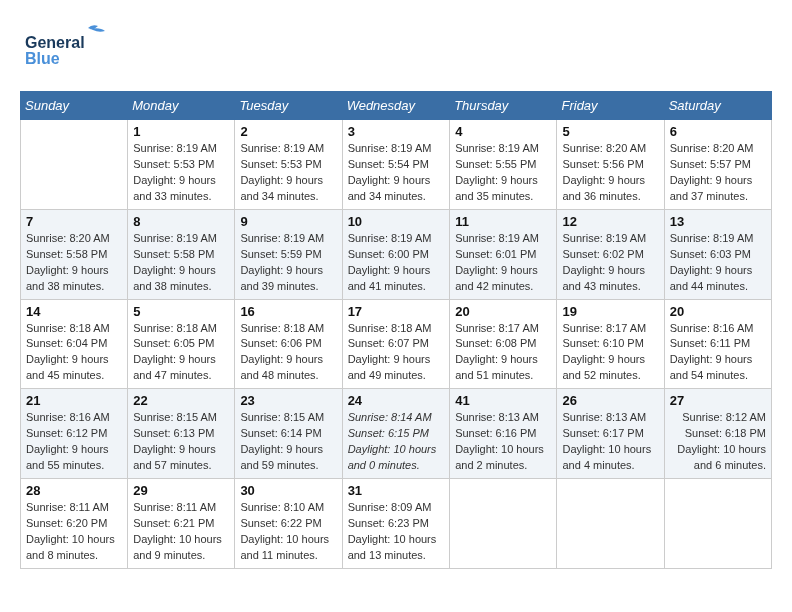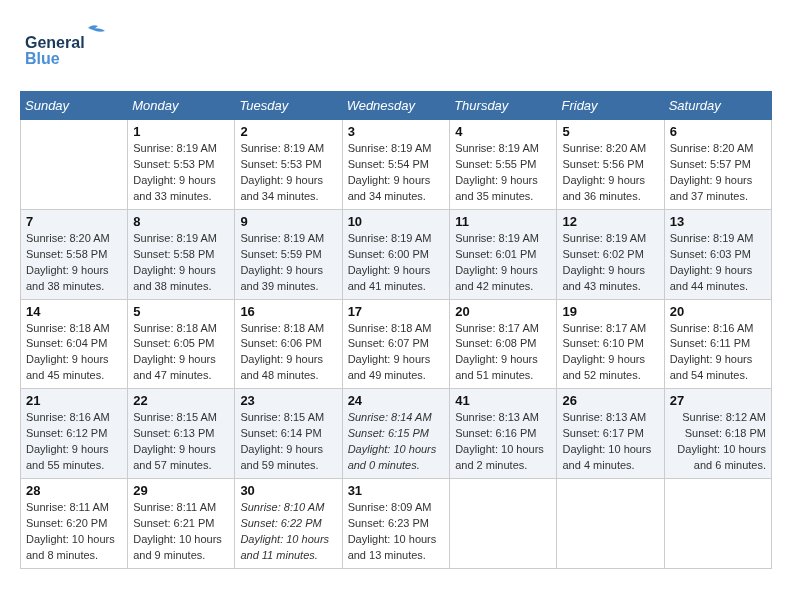--- a/index.html
+++ b/index.html
@@ -320,21 +320,21 @@
         </td>
         <td>
           <div class="day-number">29</div>
           <div class="day-info" style="white-space: pre-line;">Sunrise: 8:11 AM
 Sunset: 6:21 PM
 Daylight: 10 hours
 and 9 minutes.</div>
         </td>
         <td>
           <div class="day-number">30</div>
-          <div class="day-info" style="white-space: pre-line; font-style: italic;">Sunrise: 8:10 AM
+          <div class="day-info" style="white-space: pre-line;">Sunrise: 8:10 AM
 Sunset: 6:22 PM
 Daylight: 10 hours
 and 11 minutes.</div>
         </td>
         <td>
           <div class="day-number">31</div>
           <div class="day-info" style="white-space: pre-line;">Sunrise: 8:09 AM
 Sunset: 6:23 PM
 Daylight: 10 hours
 and 13 minutes.</div>

